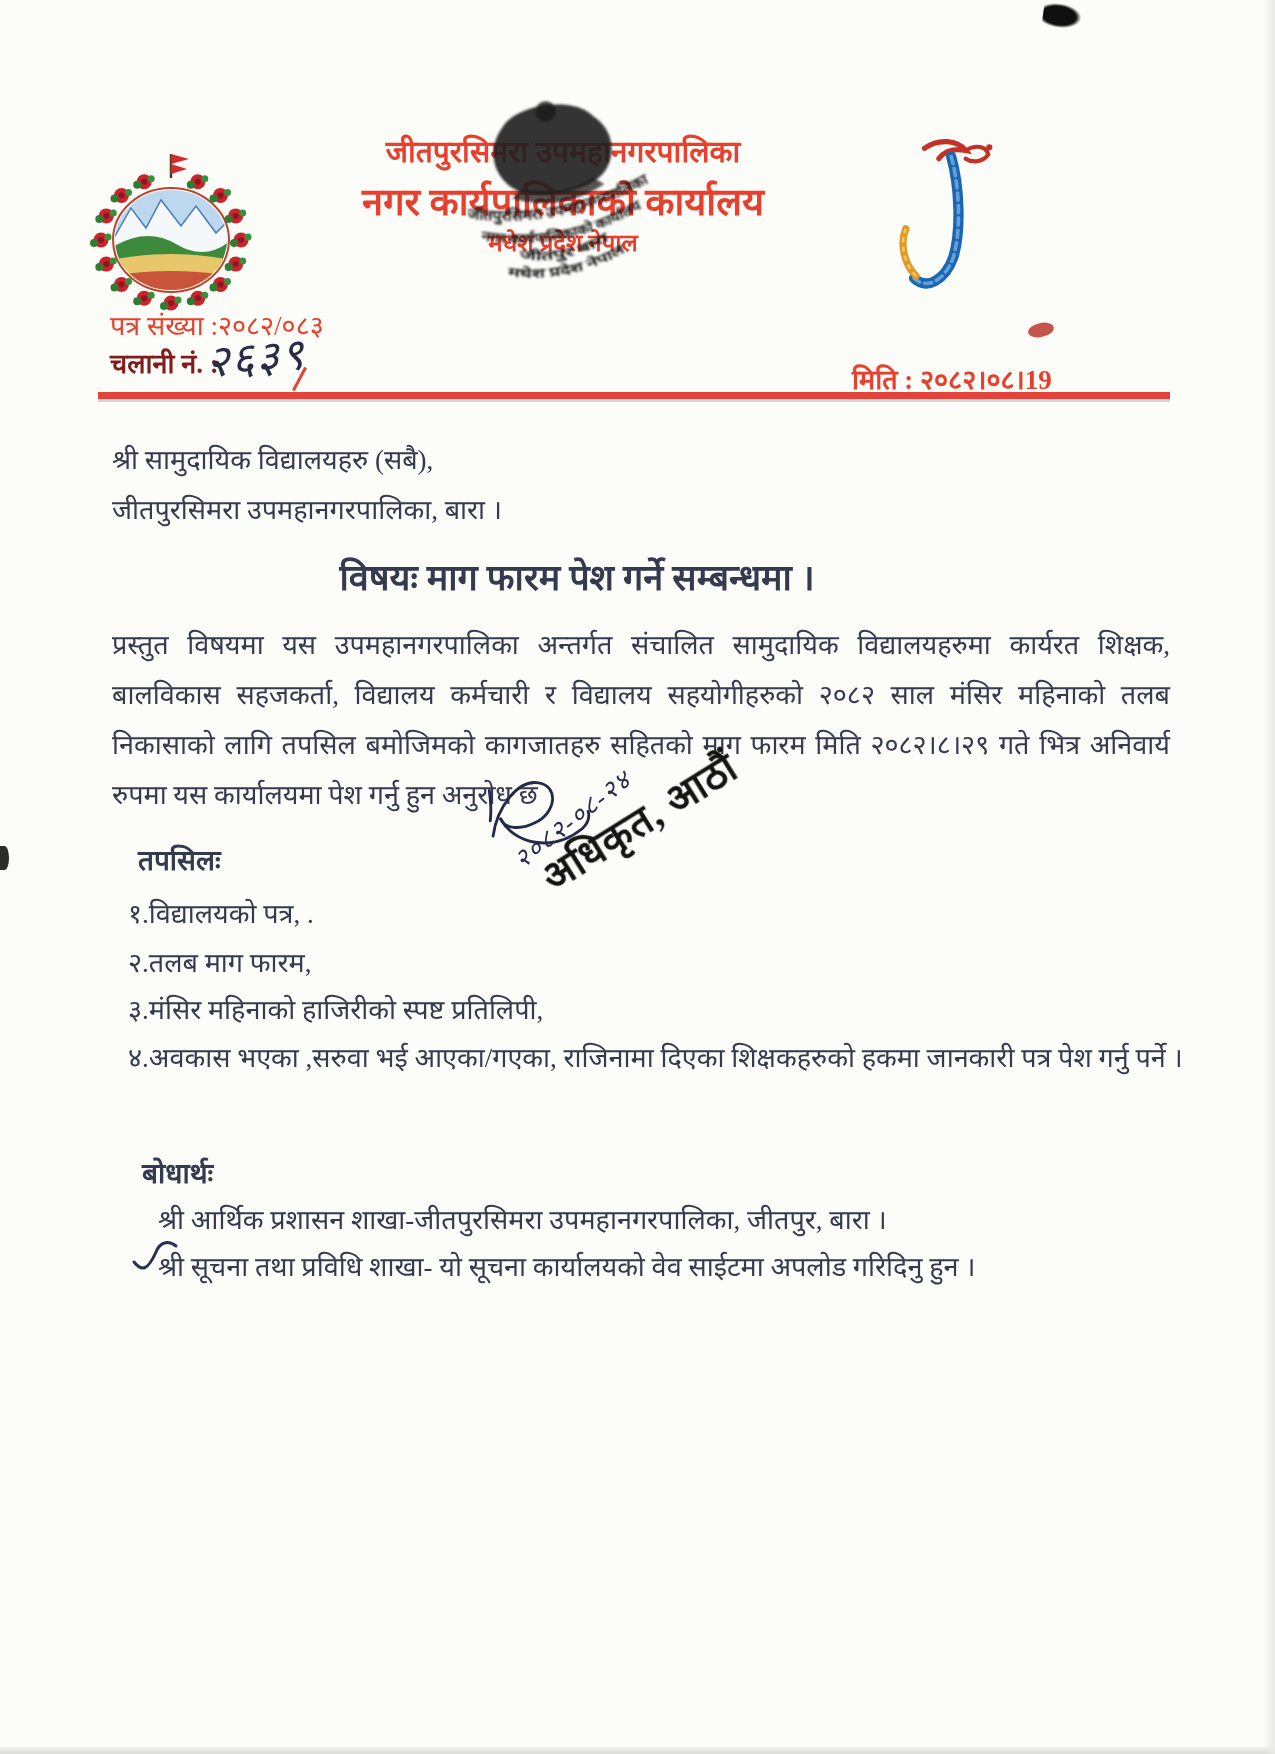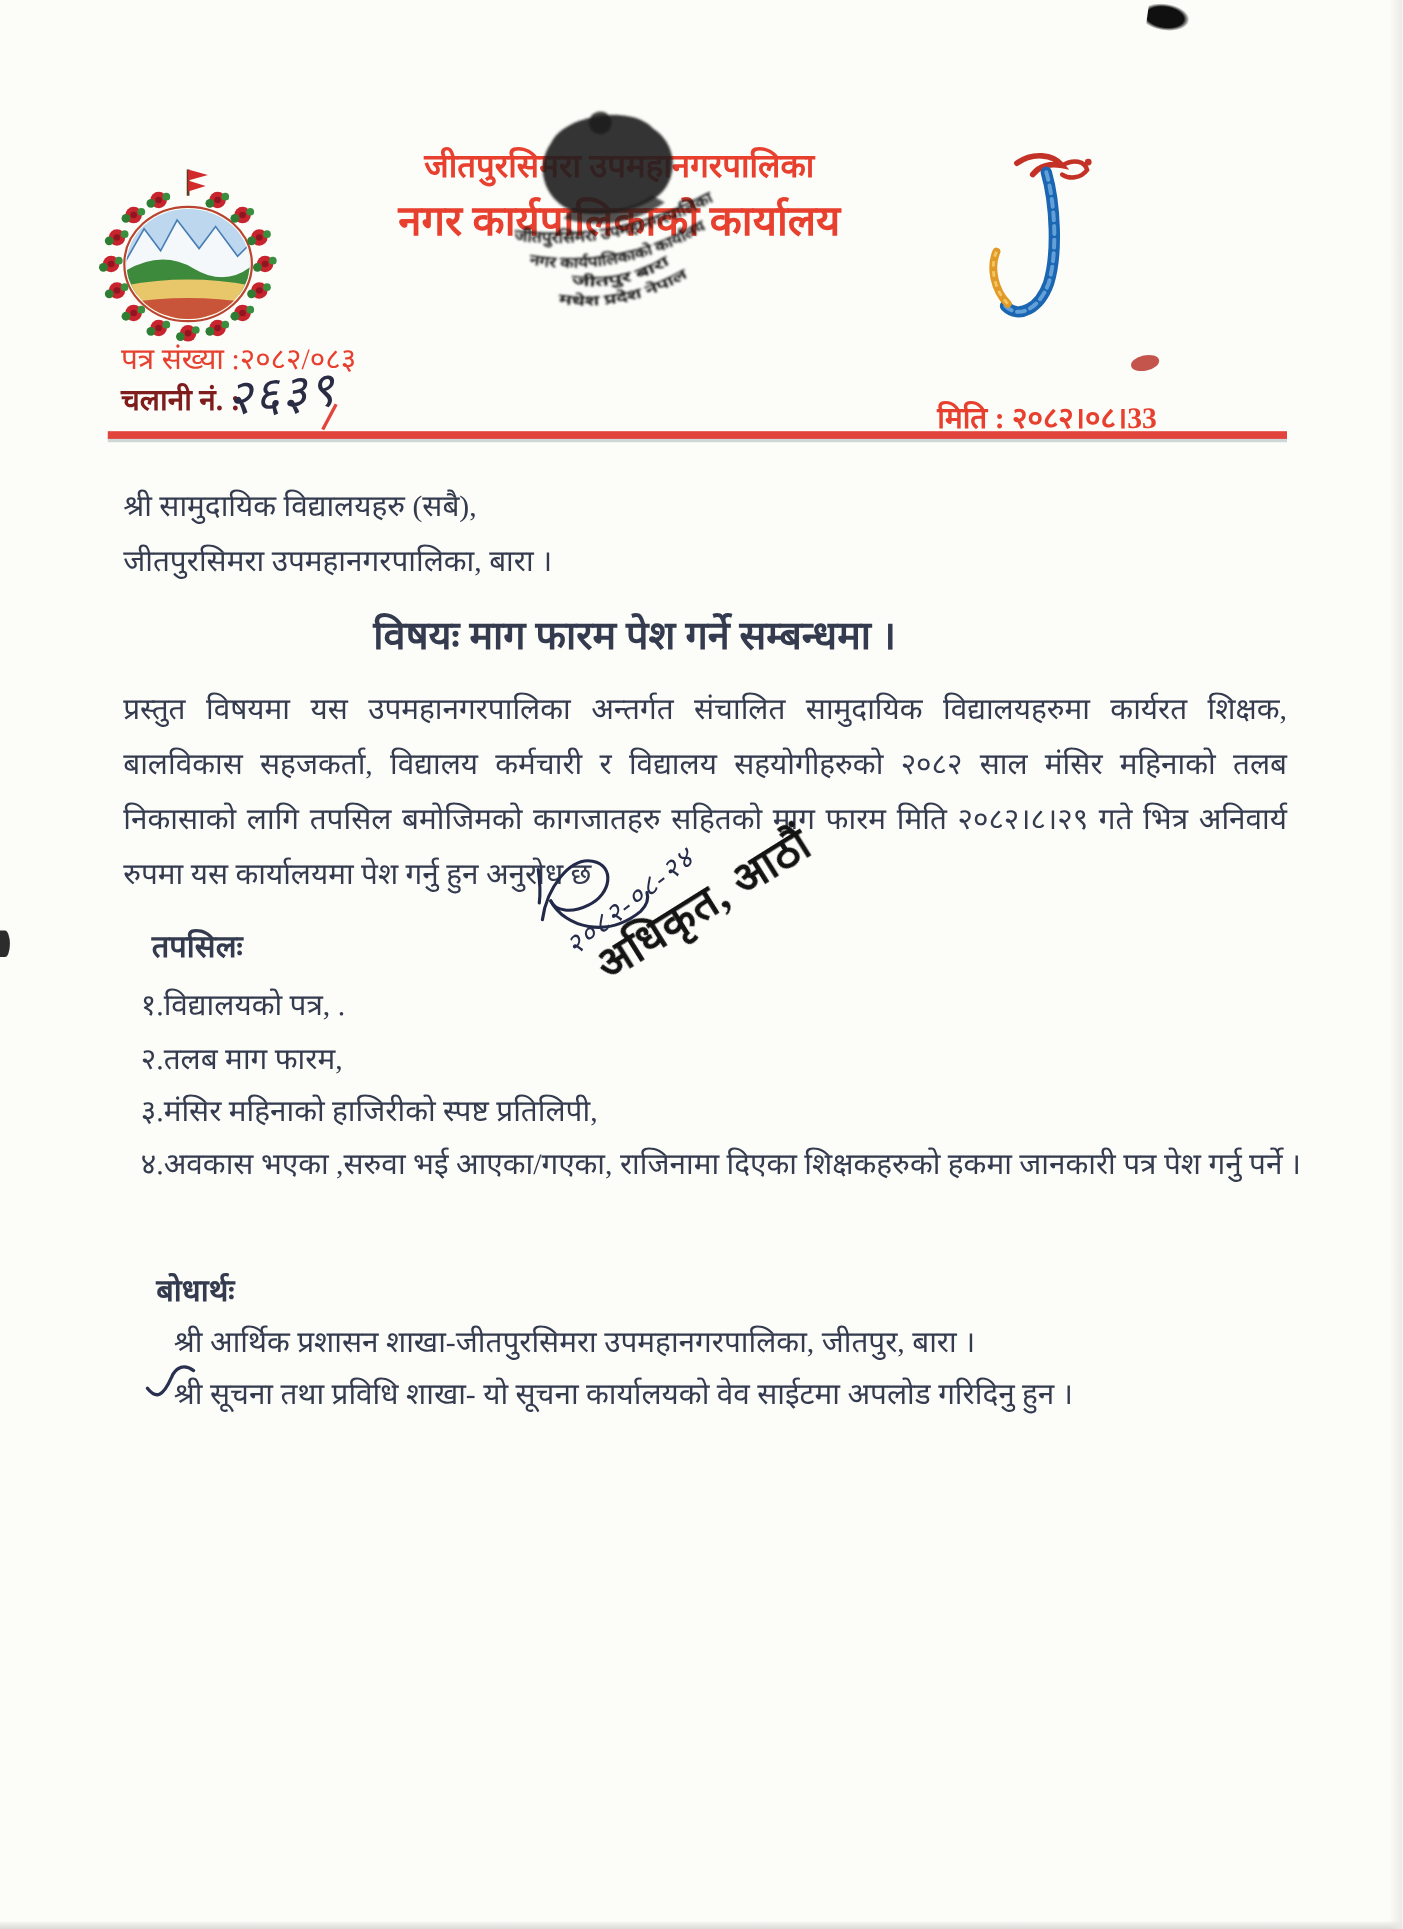--- a/index.html
+++ b/index.html
@@ -97,20 +97,21 @@
   <use href="#flw" x="36.5" y="49.5"></use>
     <use href="#flw" x="59.2" y="35.8"></use>
   <use href="#flw" x="112.8" y="35.8"></use>
     <use href="#flw" x="135.5" y="49.5"></use>
   <use href="#flw" x="150.7" y="69.9"></use>
 </svg>
 
 <div class="abs header-text">
   <div class="h1">जीतपुरसिमरा उपमहानगरपालिका</div>
   <div class="h2">नगर कार्यपालिकाको कार्यालय</div>
+  <div class="h4">मधेश प्रदेश नेपाल</div>
 </div>
 
 <svg class="abs seal" viewBox="0 0 210 205">
   <defs>
     <filter id="smz">
         <feGaussianBlur stdDeviation="1"></feGaussianBlur>
       </filter>
     <path id="sa1" d="M 14,110 Q 105,136 196,102"></path>
     <path id="sa2" d="M 24,133 Q 105,159 186,125"></path>
     <path id="sa3" d="M 58,156 Q 105,171 152,149"></path>
@@ -138,21 +139,21 @@
   <path d="M56,20 C64,48 66,92 58,118 C50,140 32,150 20,138" fill="none" stroke="#1b66b3" stroke-width="10" stroke-linecap="round"></path>
   <path d="M56,20 C64,48 66,92 58,118 C50,140 32,150 20,138" fill="none" stroke="#63a0d8" stroke-width="3.5" stroke-dasharray="7 5" stroke-linecap="round"></path>
   <path d="M22,136 C10,124 6,104 12,90" fill="none" stroke="#e09a28" stroke-width="7" stroke-linecap="round"></path>
   <path d="M22,136 C10,124 6,104 12,90" fill="none" stroke="#f4c561" stroke-width="2.5" stroke-dasharray="5 4"></path>
 </svg>
 
 <div class="abs refno">पत्र संख्या :२०८२/०८३</div>
 <div class="abs chalani-label">चलानी नं. :</div>
 <div class="abs chalani-hw">२६३९</div>
 <div class="abs red-slash"></div>
-<div class="abs date-line">मिति : २०८२।०८।33</div>
+<div class="abs date-line">मिति : २०८२।०८।19</div>
 <div class="abs red-rule"></div>
 
 <div class="abs recipient1">श्री सामुदायिक विद्यालयहरु   (सबै),</div>
 <div class="abs recipient2">जीतपुरसिमरा उपमहानगरपालिका, बारा  ।</div>
 
 <div class="abs subject">विषयः माग फारम पेश गर्ने सम्बन्धमा  ।</div>
 
 <div class="abs body-par">प्रस्तुत विषयमा यस उपमहानगरपालिका अन्तर्गत संचालित सामुदायिक विद्यालयहरुमा कार्यरत शिक्षक, बालविकास सहजकर्ता, विद्यालय कर्मचारी र विद्यालय सहयोगीहरुको २०८२ साल मंसिर  महिनाको तलब निकासाको लागि तपसिल बमोजिमको कागजातहरु सहितको माग फारम मिति २०८२।८।२९ गते भित्र अनिवार्य रुपमा यस कार्यालयमा पेश गर्नु हुन अनुरोध छ</div>
 
 <svg class="abs signature" viewBox="0 0 160 120">

